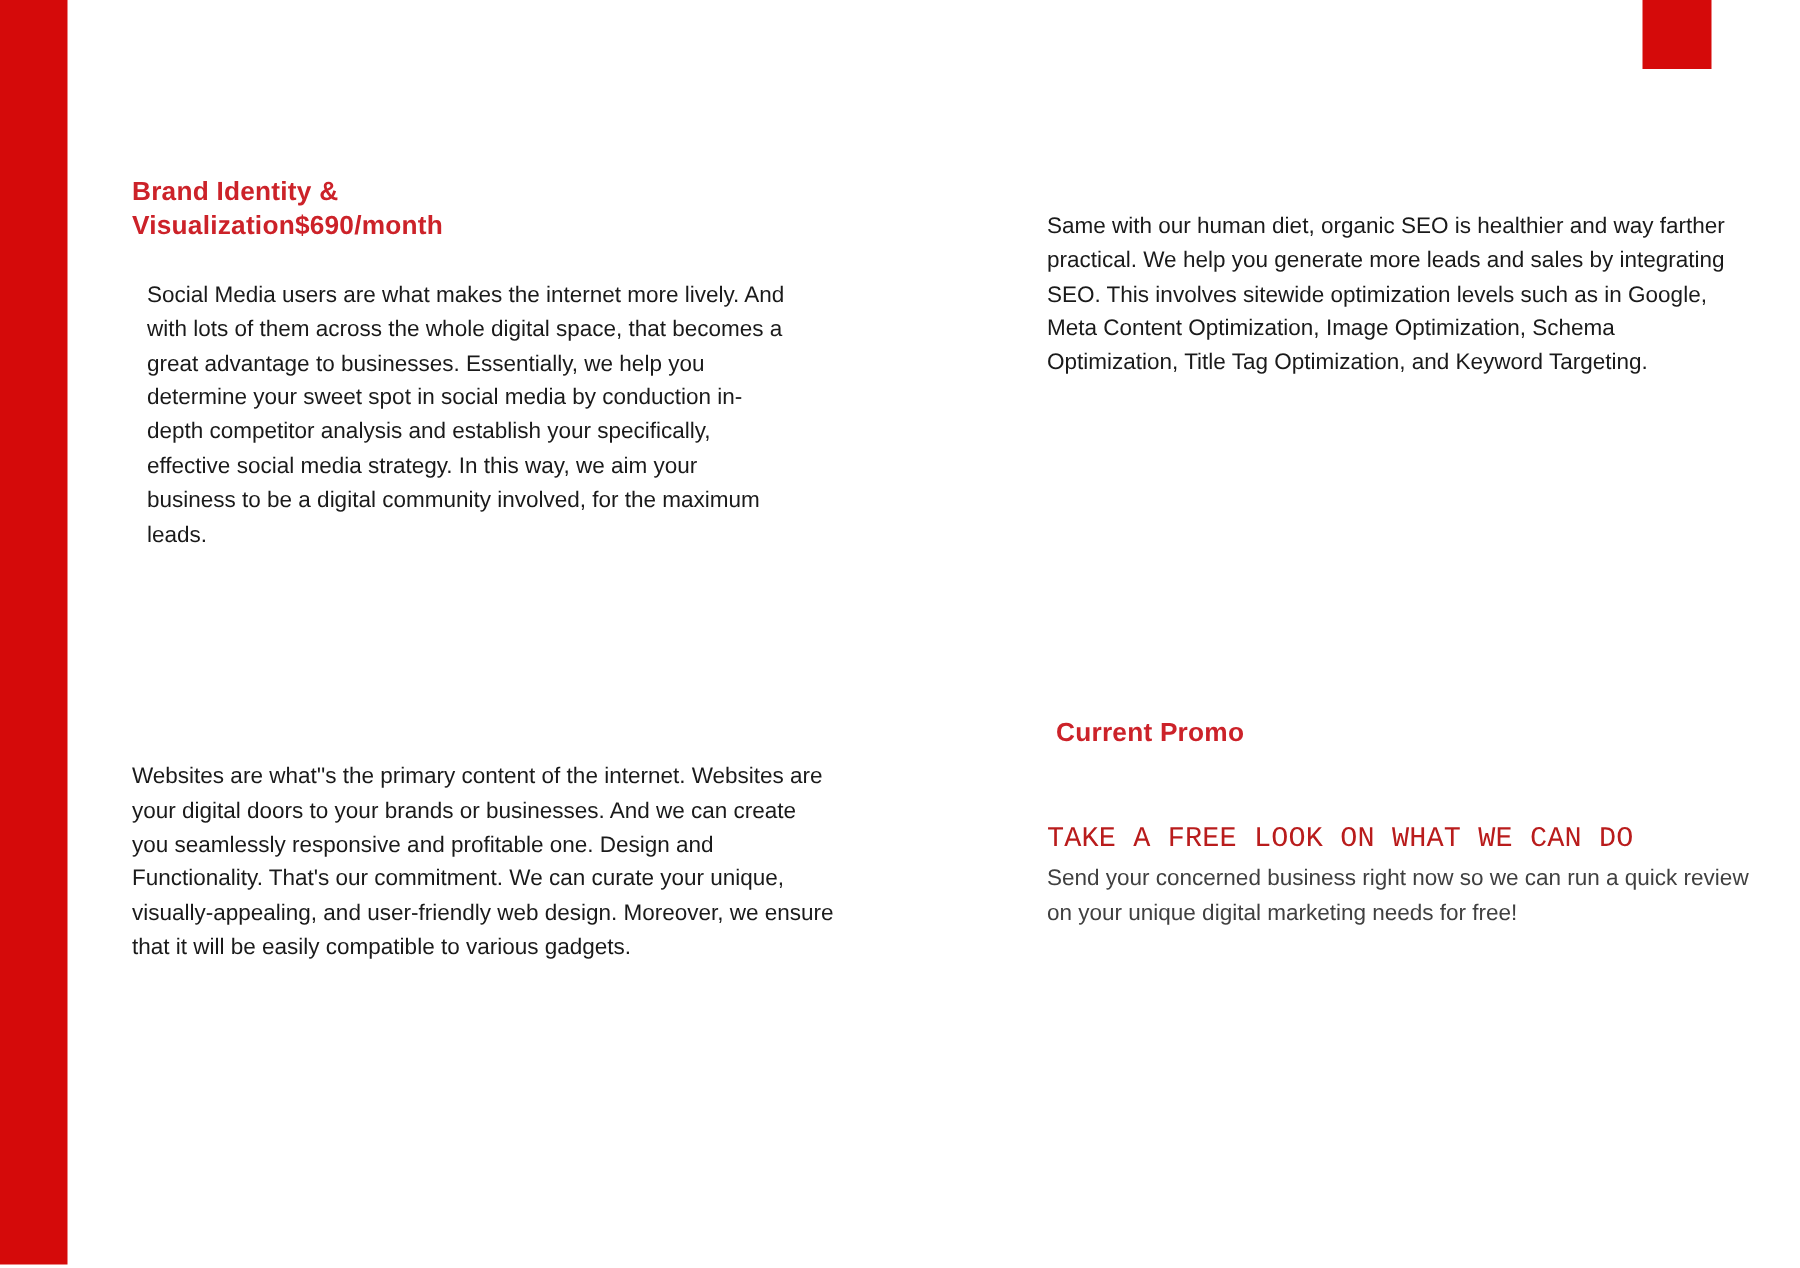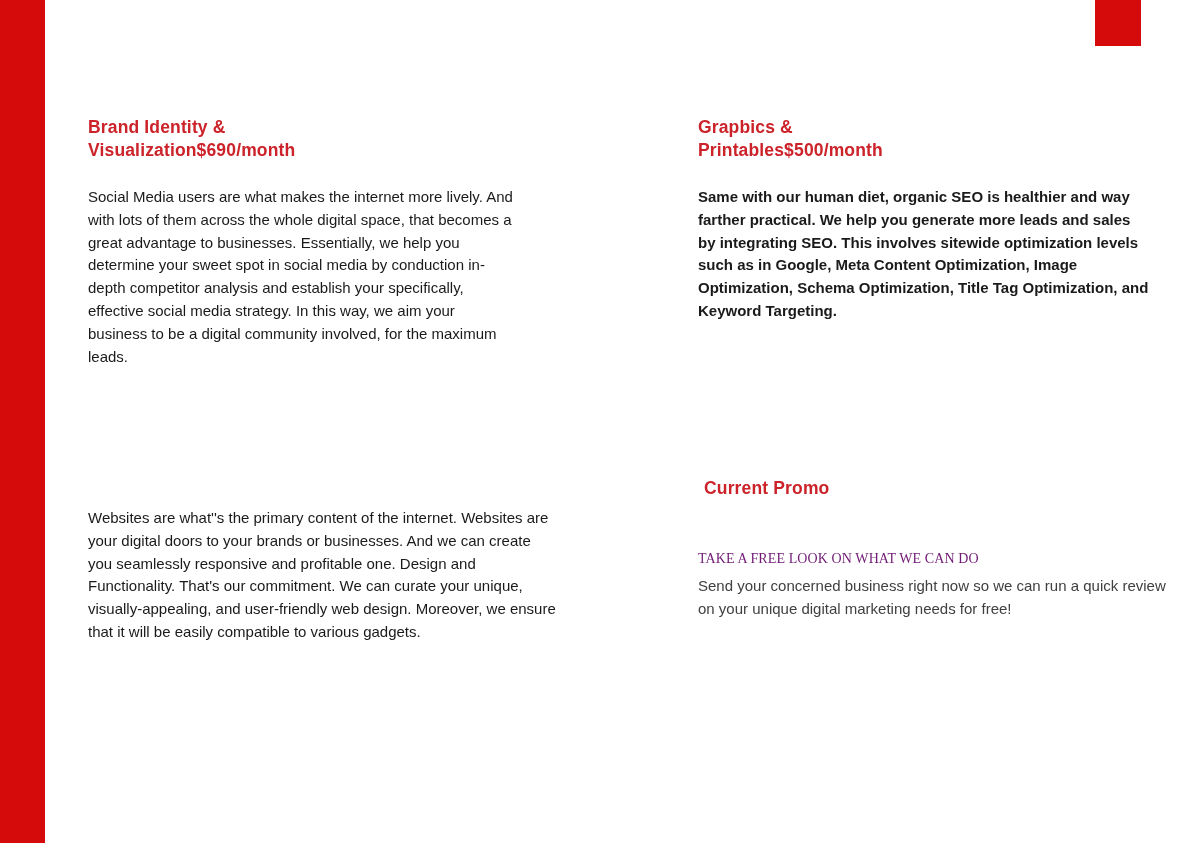--- a/index.html
+++ b/index.html
@@ -64,31 +64,31 @@
   }
 
   .body-text {
     color: #1a1a1a;
     font-size: 15px;
     line-height: 22.8px;
     margin: 0;
     white-space: pre-line;
   }
 
-  .sec-brand .body-text    { margin-top: 24px; width: 430px; }
-  .sec-graphics .body-text { margin-top: 24px; width: 452px; font-weight: bold; }
+  .sec-brand .body-text    { margin-top: 24px; width: 430px; margin-left: 10px; }
+  .sec-graphics .body-text { margin-top: 24px; width: 452px; }
   .sec-social .body-text   { margin-top: 30px; width: 470px; }
 
   .promo-kicker {
-    color: #701a75;
-    font-size: 14px;
+    color: #b91c1c;
+    font-size: 19px;
     line-height: 22px;
     margin: 0;
     margin-top: 48px;
-    font-family: Liberation Serif, serif;
+    font-family: Liberation Mono, monospace;
     letter-spacing: 0.1px;
   }
   .promo-body {
     color: #404040;
     font-size: 15px;
     line-height: 22.8px;
     margin: 0;
     margin-top: 5px;
     width: 470px;
     white-space: pre-line;
@@ -102,22 +102,20 @@
   <div class="side-bar"></div>
   <div class="corner-square"></div>
 
   <div class="section sec-brand">
     <h2 class="heading">Brand Identity &amp;
 Visualization$690/month</h2>
     <p class="body-text">Social Media users are what makes the internet more lively. And with lots of them across the whole digital space, that becomes a great advantage to businesses. Essentially, we help you determine your sweet spot in social media by conduction in-depth competitor analysis and establish your specifically, effective social media strategy. In this way, we aim your business to be a digital community involved, for the maximum leads.</p>
   </div>
 
   <div class="section sec-graphics">
-    <h2 class="heading">Grapbics &amp;
-Printables$500/month</h2>
     <p class="body-text">Same with our human diet, organic SEO is healthier and way farther practical. We help you generate more leads and sales by integrating SEO. This involves sitewide optimization levels such as in Google, Meta Content Optimization, Image Optimization, Schema Optimization, Title Tag Optimization, and Keyword Targeting.</p>
   </div>
 
   <div class="section sec-social">
     <p class="body-text">Websites are what''s the primary content of the internet. Websites are your digital doors to your brands or businesses. And we can create you seamlessly responsive and profitable one. Design and Functionality. That's our commitment. We can curate your unique, visually-appealing, and user-friendly web design. Moreover, we ensure that it will be easily compatible to various gadgets.</p>
   </div>
 
   <div class="section sec-promo">
     <h2 class="heading indented">Current Promo</h2>
     <p class="promo-kicker">TAKE A FREE LOOK ON WHAT WE CAN DO</p>

